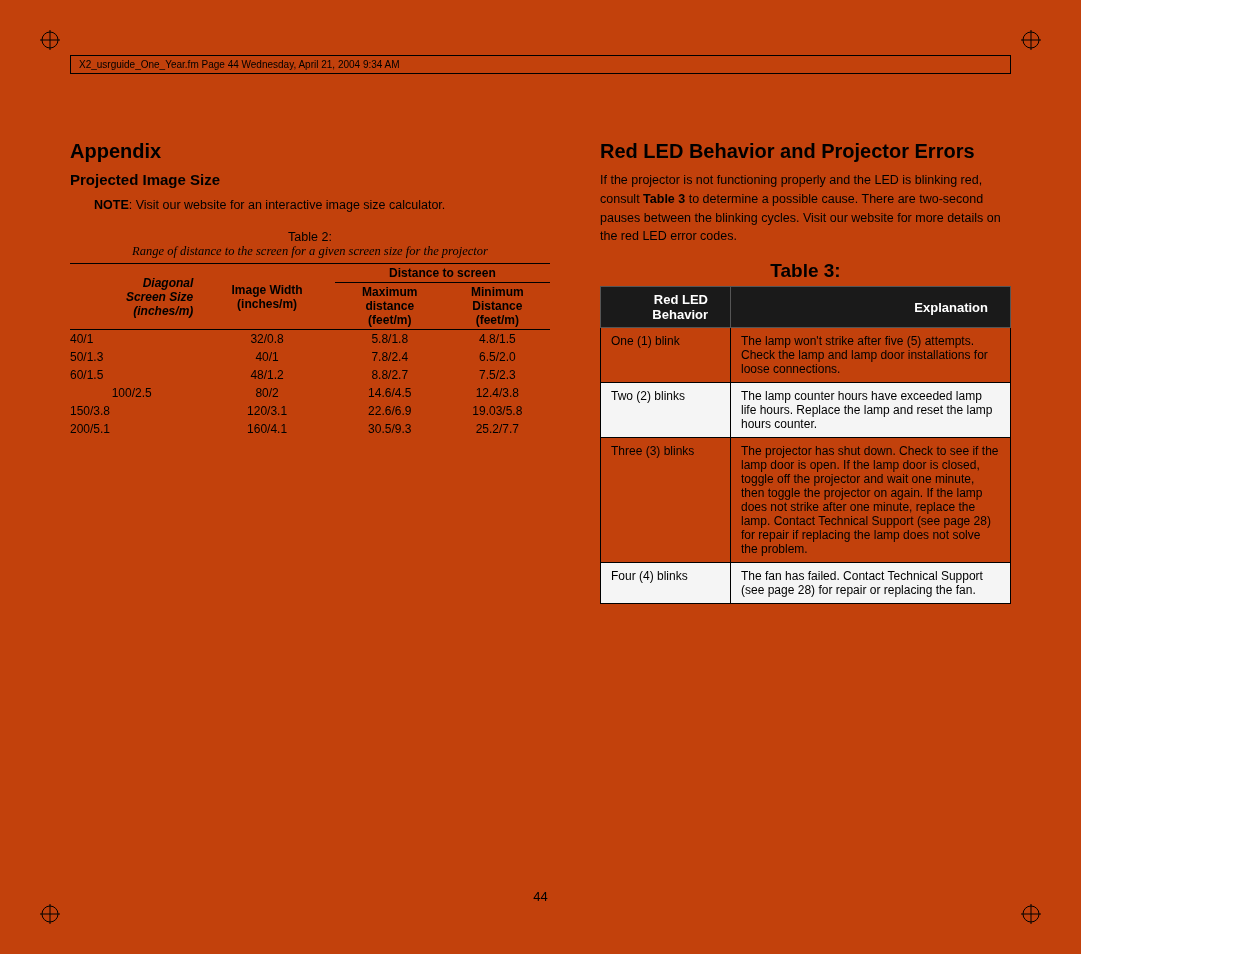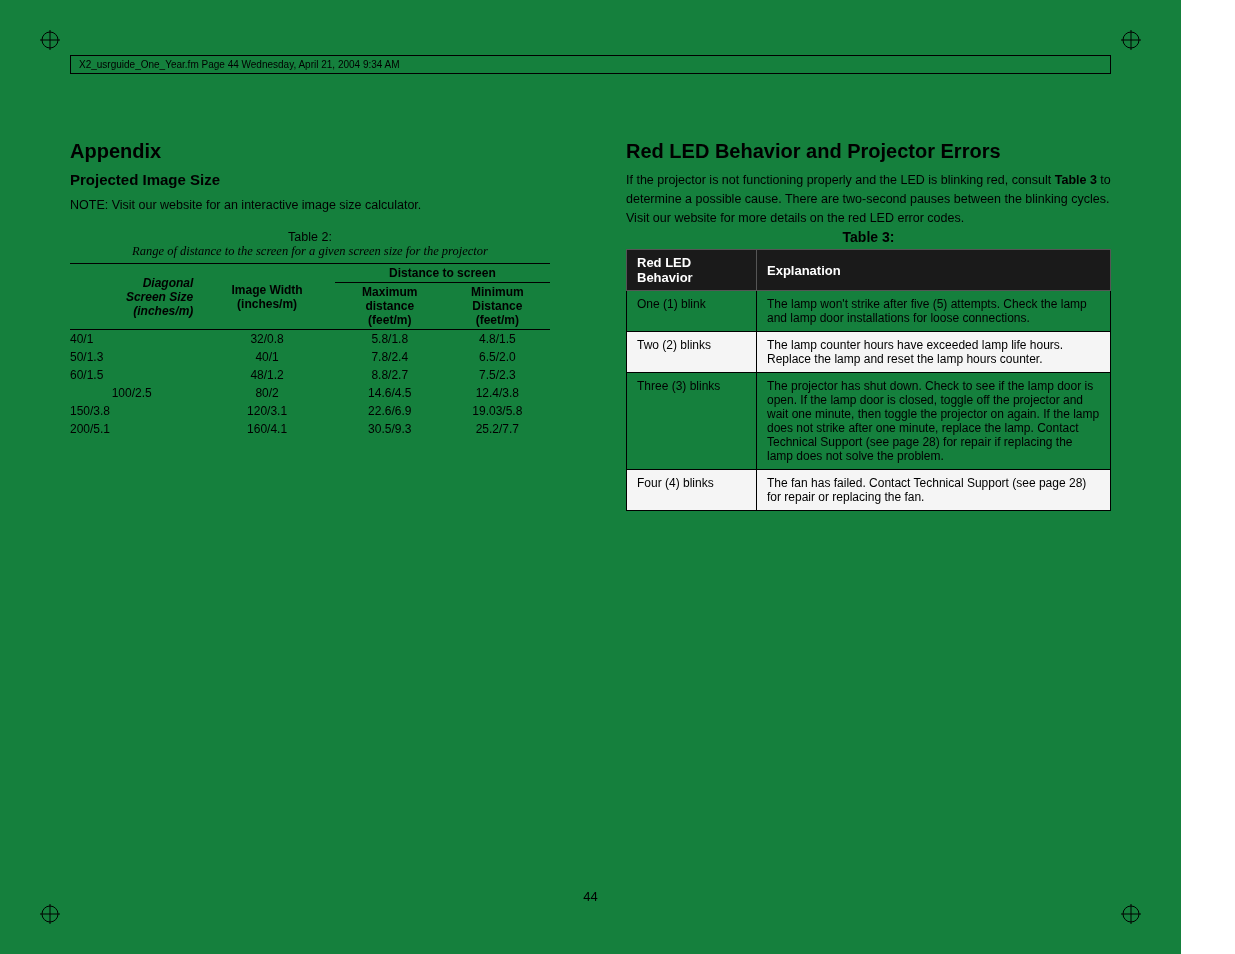--- a/index.html
+++ b/index.html
@@ -5,23 +5,23 @@
     * { box-sizing: border-box; margin: 0; padding: 0; }
 
     body {
       background: #fff;
       font-family: Georgia, 'Times New Roman', serif;
       font-size: 13px;
       color: #000;
     }
 
     .page {
-      width: 1181px;
+      width: 1081px;
       min-height: 954px;
-      background: #15803d;
+      background: #c2410c;
       position: relative;
       padding: 60px 70px 60px 70px;
     }
 
     
     .reg-mark {
       position: absolute;
       width: 20px;
       height: 20px;
     }
@@ -52,21 +52,21 @@
       bottom: 50px;
       left: 50%;
       transform: translateX(-50%);
       font-size: 13px;
       font-family: Arial, sans-serif;
     }
 
     
     .columns {
       display: flex;
-      gap: 76px;
+      gap: 50px;
       margin-top: 80px;
     }
 
     .left-col {
       flex: 0 0 480px;
     }
 
     .right-col {
       flex: 1;
     }
@@ -86,21 +86,22 @@
       margin-bottom: 10px;
     }
 
     .note-text {
       font-size: 12.5px;
       font-family: Arial, sans-serif;
       margin-bottom: 18px;
     }
 
     .note-text strong {
-      font-weight: normal;
+      font-weight: bold;
+      margin-left: 24px;
     }
 
     
     .table-caption {
       text-align: center;
       font-size: 12.5px;
       font-family: Arial, sans-serif;
       margin-bottom: 4px;
     }
 
@@ -122,42 +123,42 @@
       padding: 2px 6px;
       border: none;
     }
 
     .table2 tbody tr td {
       border-top: none;
     }
 
     
     .table3-caption {
-      font-size: 14px;
+      font-size: 19px;
       font-weight: bold;
       font-family: Arial, sans-serif;
       text-align: center;
       margin-bottom: 4px;
     }
 
     
     .table3 {
       width: 100%;
       border-collapse: collapse;
       font-size: 12px;
       font-family: Arial, sans-serif;
       border: 1.5px solid #000;
     }
 
     .table3 th {
       background: #1a1a1a;
       color: #fff;
       font-weight: bold;
-      padding: 5px 10px;
-      text-align: left;
+      padding: 5px 22px;
+      text-align: right;
       border: 1px solid #555;
       font-size: 13px;
     }
 
     .table3 td {
       padding: 6px 10px;
       vertical-align: top;
       border: 1px solid #000;
       font-size: 12px;
     }
@@ -167,21 +168,21 @@
       font-weight: normal;
     }
 
     .table3 tr:nth-child(even) td {
       background: #f5f5f5;
     }
 
     .right-intro {
       font-size: 12.5px;
       font-family: Arial, sans-serif;
-      margin-bottom: 2px;
+      margin-bottom: 14px;
       line-height: 1.5;
     }
 
     .right-intro strong {
       font-weight: bold;
     }
 
     
     .distance-label {
       font-weight: bold;

